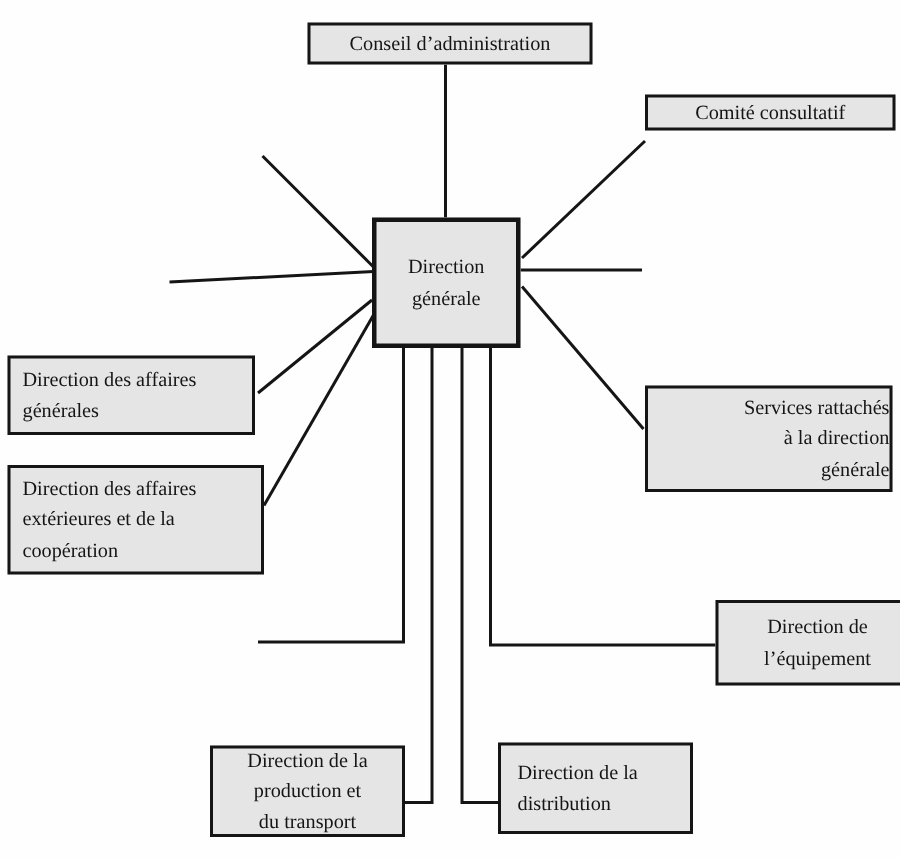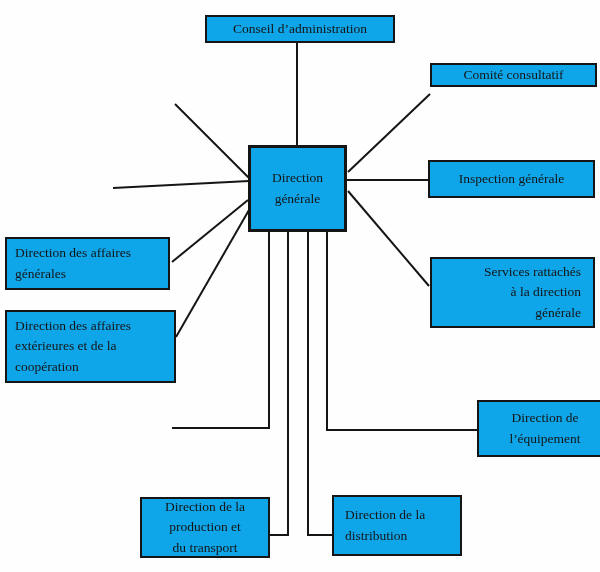--- a/index.html
+++ b/index.html
@@ -9,21 +9,21 @@
     background:#fefefe;
     font-family:"Liberation Serif","DejaVu Serif",serif;
     color:#151515;
     overflow:hidden;
   }
   .wires{position:absolute;left:0;top:0;width:600px;height:572px;}
   .node{
     position:absolute;
     box-sizing:border-box;
     border:2px solid #151515;
-    background:#0ea5e9;
+    background:#e5e5e5;
     font-size:13.5px;
     line-height:1.5;
     white-space:pre-line;
     padding:5px 8px;
     display:flex;
     flex-direction:column;
     justify-content:center;
   }
   .node.center-box{border-width:3px;}
   .t-left{text-align:left;align-items:flex-start;}
@@ -60,23 +60,22 @@
   <div class="node t-left" style="left:5px;top:310px;width:171px;height:73px;">Direction des affaires
 extérieures et de la
 coopération</div>
 
 
   <div class="node t-center center-box" style="left:248px;top:145px;width:99px;height:87px;">Direction
 générale</div>
 
   <div class="node t-center" style="left:430px;top:63px;width:167px;height:24px;">Comité consultatif</div>
 
-  <div class="node t-center" style="left:428px;top:160px;width:167px;height:38px;">Inspection générale</div>
 
-  <div class="node t-right" style="left:430px;top:257px;width:165px;height:71px;padding-right:12px;">Services rattachés
+  <div class="node t-right" style="left:430px;top:257px;width:165px;height:71px;padding-right:0;">Services rattachés
 à la direction
 générale</div>
 
   <div class="node t-center" style="left:477px;top:400px;width:136px;height:57px;">Direction de
 l’équipement</div>
 
   <div class="node t-center" style="left:140px;top:497px;width:130px;height:61px;">Direction de la
 production et
 du transport</div>
 

